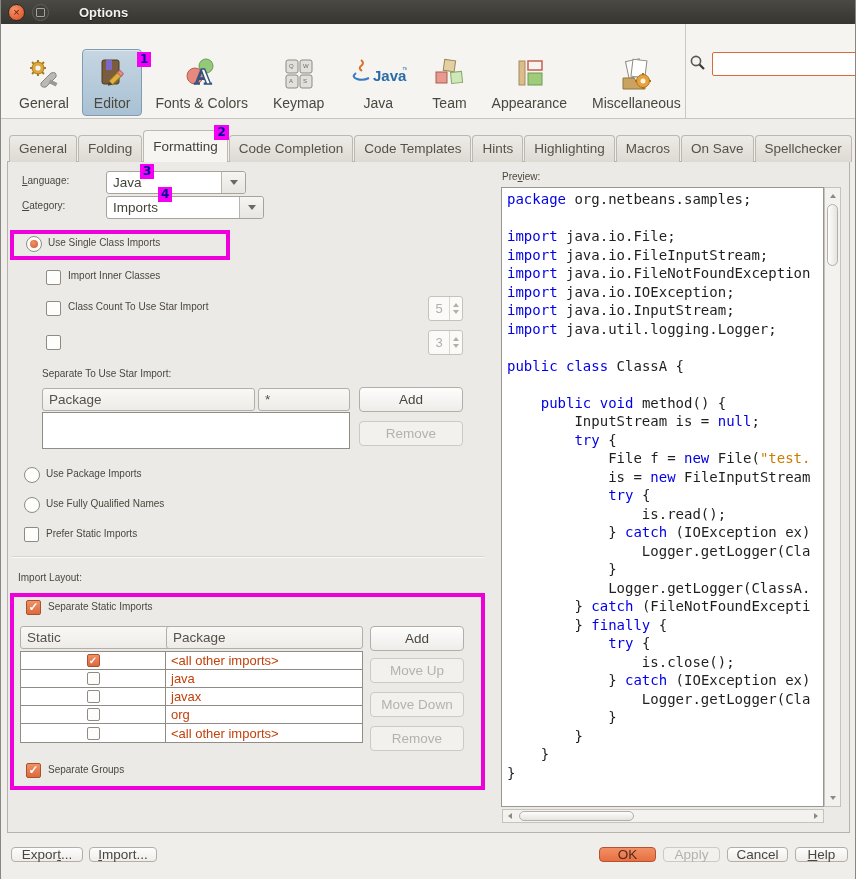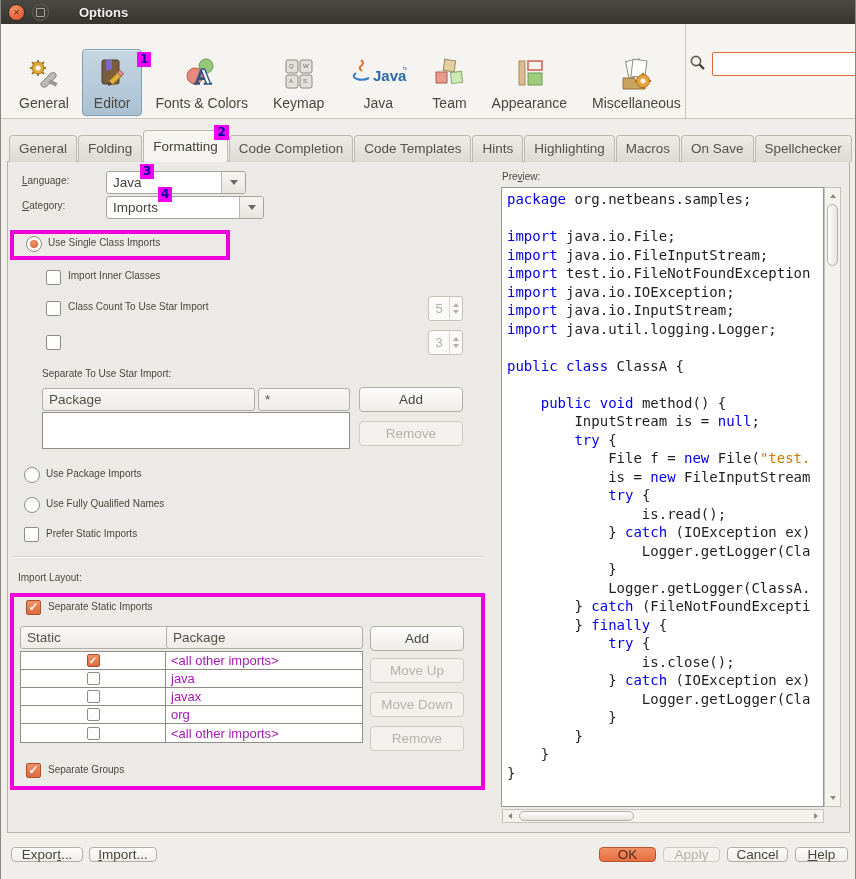--- a/index.html
+++ b/index.html
@@ -53,21 +53,21 @@
   .btn{position:absolute;background:linear-gradient(#fdfdfc,#efedea);border:1px solid #b3afa8;border-radius:4px;color:#4a463f;
        font-size:13.5px;display:flex;align-items:center;justify-content:center;box-sizing:border-box;font-family:inherit;}
   .btn.disabled{color:#b6b2ab;background:#f2f1ee;border-color:#cdc9c3;}
   .hdrbtn{position:absolute;background:linear-gradient(#f9f8f6,#eeece8);border:1px solid #b3afa8;border-radius:3px;font-size:13.5px;color:#55514a;
           display:flex;align-items:center;box-sizing:border-box;padding-left:6px;}
   
   .tbody{position:absolute;background:#fff;border:1px solid #908d86;box-sizing:border-box;}
   .trow{display:flex;height:18px;border-bottom:1px solid #8f8c86;box-sizing:border-box;}
   .trow:last-child{border-bottom:none;}
   .tc-static{width:145px;border-right:1px solid #8f8c86;display:flex;align-items:center;justify-content:center;box-sizing:border-box;}
-  .tc-pkg{flex:1;font-size:13px;color:#a21caf;padding-left:5px;display:flex;align-items:center;white-space:nowrap;overflow:hidden;}
+  .tc-pkg{flex:1;font-size:13px;color:#c2410c;padding-left:5px;display:flex;align-items:center;white-space:nowrap;overflow:hidden;}
   .rowchk{width:13px;height:13px;border:1px solid #8f8b84;border-radius:2px;background:#fdfdfc;box-sizing:border-box;}
   .rowchk.on{background:linear-gradient(#ef9266,#dd6a3c);border-color:#a9512c;color:#fff;font-size:10px;font-weight:bold;line-height:11px;text-align:center;}
   .rowchk.on::after{content:"\2713";}
   
   .ann-box{position:absolute;border:4px solid #ee00da;pointer-events:none;z-index:6;box-sizing:border-box;}
   .ann-badge{position:absolute;background:#f400f4;color:#001099;font-weight:bold;font-size:12px;line-height:15px;padding:0 3px;z-index:7;font-family:"DejaVu Sans",sans-serif;}
   
   .preview-box{position:absolute;left:493px;top:25px;width:323px;height:620px;background:#fff;border:1px solid #9a968f;box-sizing:border-box;overflow:hidden;}
   .code{padding:2px 0 0 5px;}
   .code div{white-space:pre;font-family:"DejaVu Sans Mono",monospace;font-size:14px;line-height:18.5px;height:18.5px;color:#1f1f1f;}
@@ -355,21 +355,21 @@
 
     <div class="ann-box" style="left:2px;top:431px;width:475px;height:197px;"></div>
 
     <div class="lbl" style="left:494px;top:9px;">Pre<u>v</u>iew:</div>
     <div class="preview-box">
       <div class="code" id="code">
           <div><span class="k">package</span><span class="p"> org.netbeans.samples;</span></div>
           <div>&nbsp;</div>
           <div><span class="k">import</span><span class="p"> java.io.File;</span></div>
           <div><span class="k">import</span><span class="p"> java.io.FileInputStream;</span></div>
-          <div><span class="k">import</span><span class="p"> test.io.FileNotFoundException</span></div>
+          <div><span class="k">import</span><span class="p"> java.io.FileNotFoundException</span></div>
           <div><span class="k">import</span><span class="p"> java.io.IOException;</span></div>
           <div><span class="k">import</span><span class="p"> java.io.InputStream;</span></div>
           <div><span class="k">import</span><span class="p"> java.util.logging.Logger;</span></div>
           <div>&nbsp;</div>
           <div><span class="k">public</span><span class="p"> </span><span class="k">class</span><span class="p"> ClassA {</span></div>
           <div>&nbsp;</div>
           <div><span class="p">    </span><span class="k">public</span><span class="p"> </span><span class="k">void</span><span class="p"> method() {</span></div>
           <div><span class="p">        InputStream is = </span><span class="k">null</span><span class="p">;</span></div>
           <div><span class="p">        </span><span class="k">try</span><span class="p"> {</span></div>
           <div><span class="p">            File f = </span><span class="k">new</span><span class="p"> File(</span><span class="s">"test.</span></div>

